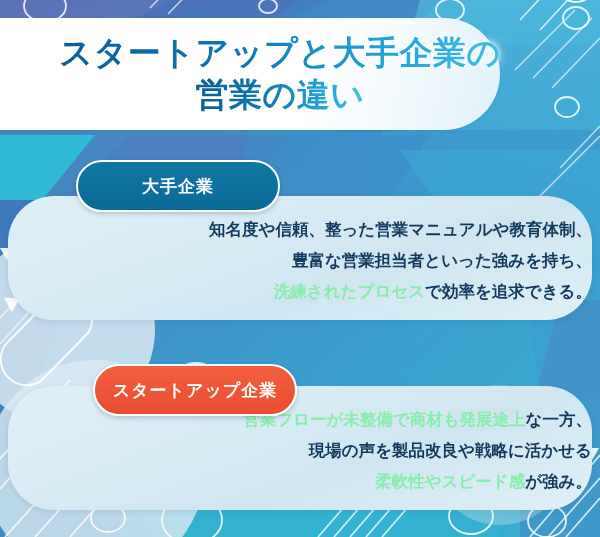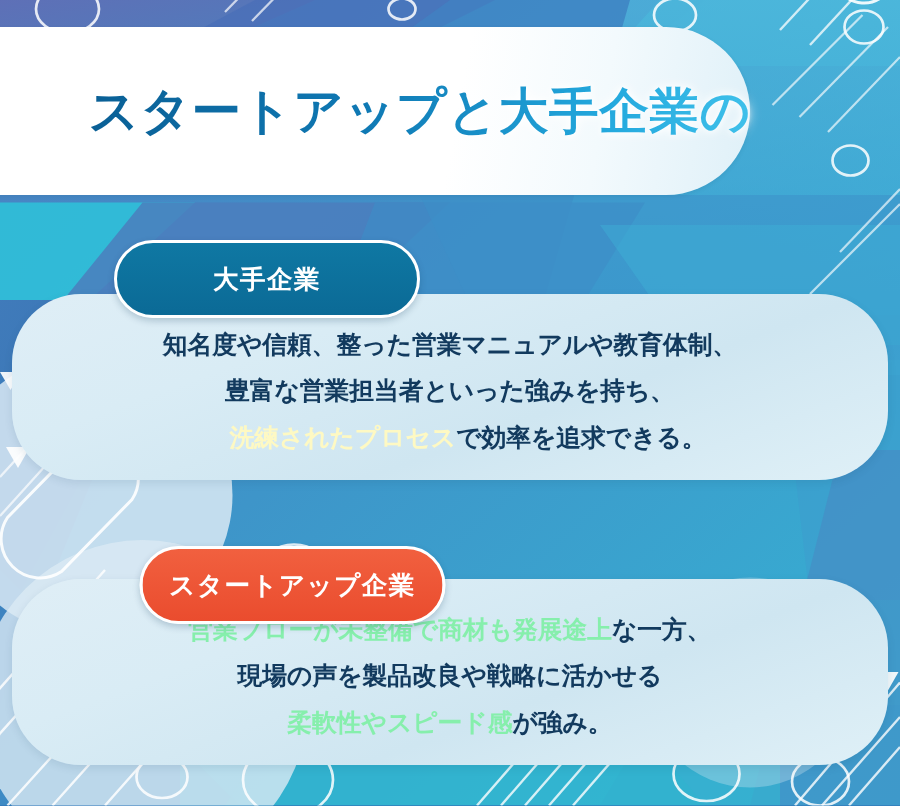--- a/index.html
+++ b/index.html
@@ -50,22 +50,22 @@
   .card.one{top:196px;height:124px;}
   .card.two{top:386px;height:124px;}
 
   .body-text{
     position:absolute;left:8px;width:584px;z-index:5;
     text-align:center;color:#123a5e;
     font-size:16.5px;font-weight:bold;line-height:31px;
   }
   .body-text.one{top:214px;}
   .body-text.two{top:404px;}
-  .body-text .ln{white-space:nowrap;}
-  .hl-cyan{color:#fef9c3;margin-left:24px;}
+  .body-text .ln{white-space:nowrap;text-align:right;}
+  .hl-cyan{color:#86efac;margin-left:24px;}
   .hl-red{color:#86efac;}
 
   
   .badge{
     position:absolute;z-index:8;
     display:flex;align-items:center;justify-content:center;
     color:#ffffff;font-weight:bold;font-size:17px;letter-spacing:1px;
     border:2.5px solid #ffffff;border-radius:30px;
     box-shadow:0 2px 5px rgba(10,50,80,.22);
     white-space:nowrap;
@@ -227,20 +227,21 @@
       </g>
     </g>
   </svg>
 
   <div class="card one"></div>
   <div class="card two"></div>
 
   <div class="title-band"></div>
   <div class="title-text">
     <div class="t-line l1">スタートアップと大手企業の</div>
+    <div class="t-line l2">営業の違い</div>
   </div>
 
   <div class="badge large">大手企業</div>
   <div class="badge startup">スタートアップ企業</div>
 
   <div class="body-text one">
       <div class="ln"><span>知名度や信頼、整った営業マニュアルや教育体制、</span></div>
       <div class="ln"><span>豊富な営業担当者といった強みを持ち、</span></div>
       <div class="ln"><span class="hl-cyan">洗練されたプロセス</span><span>で効率を追求できる。</span></div>
     </div>

